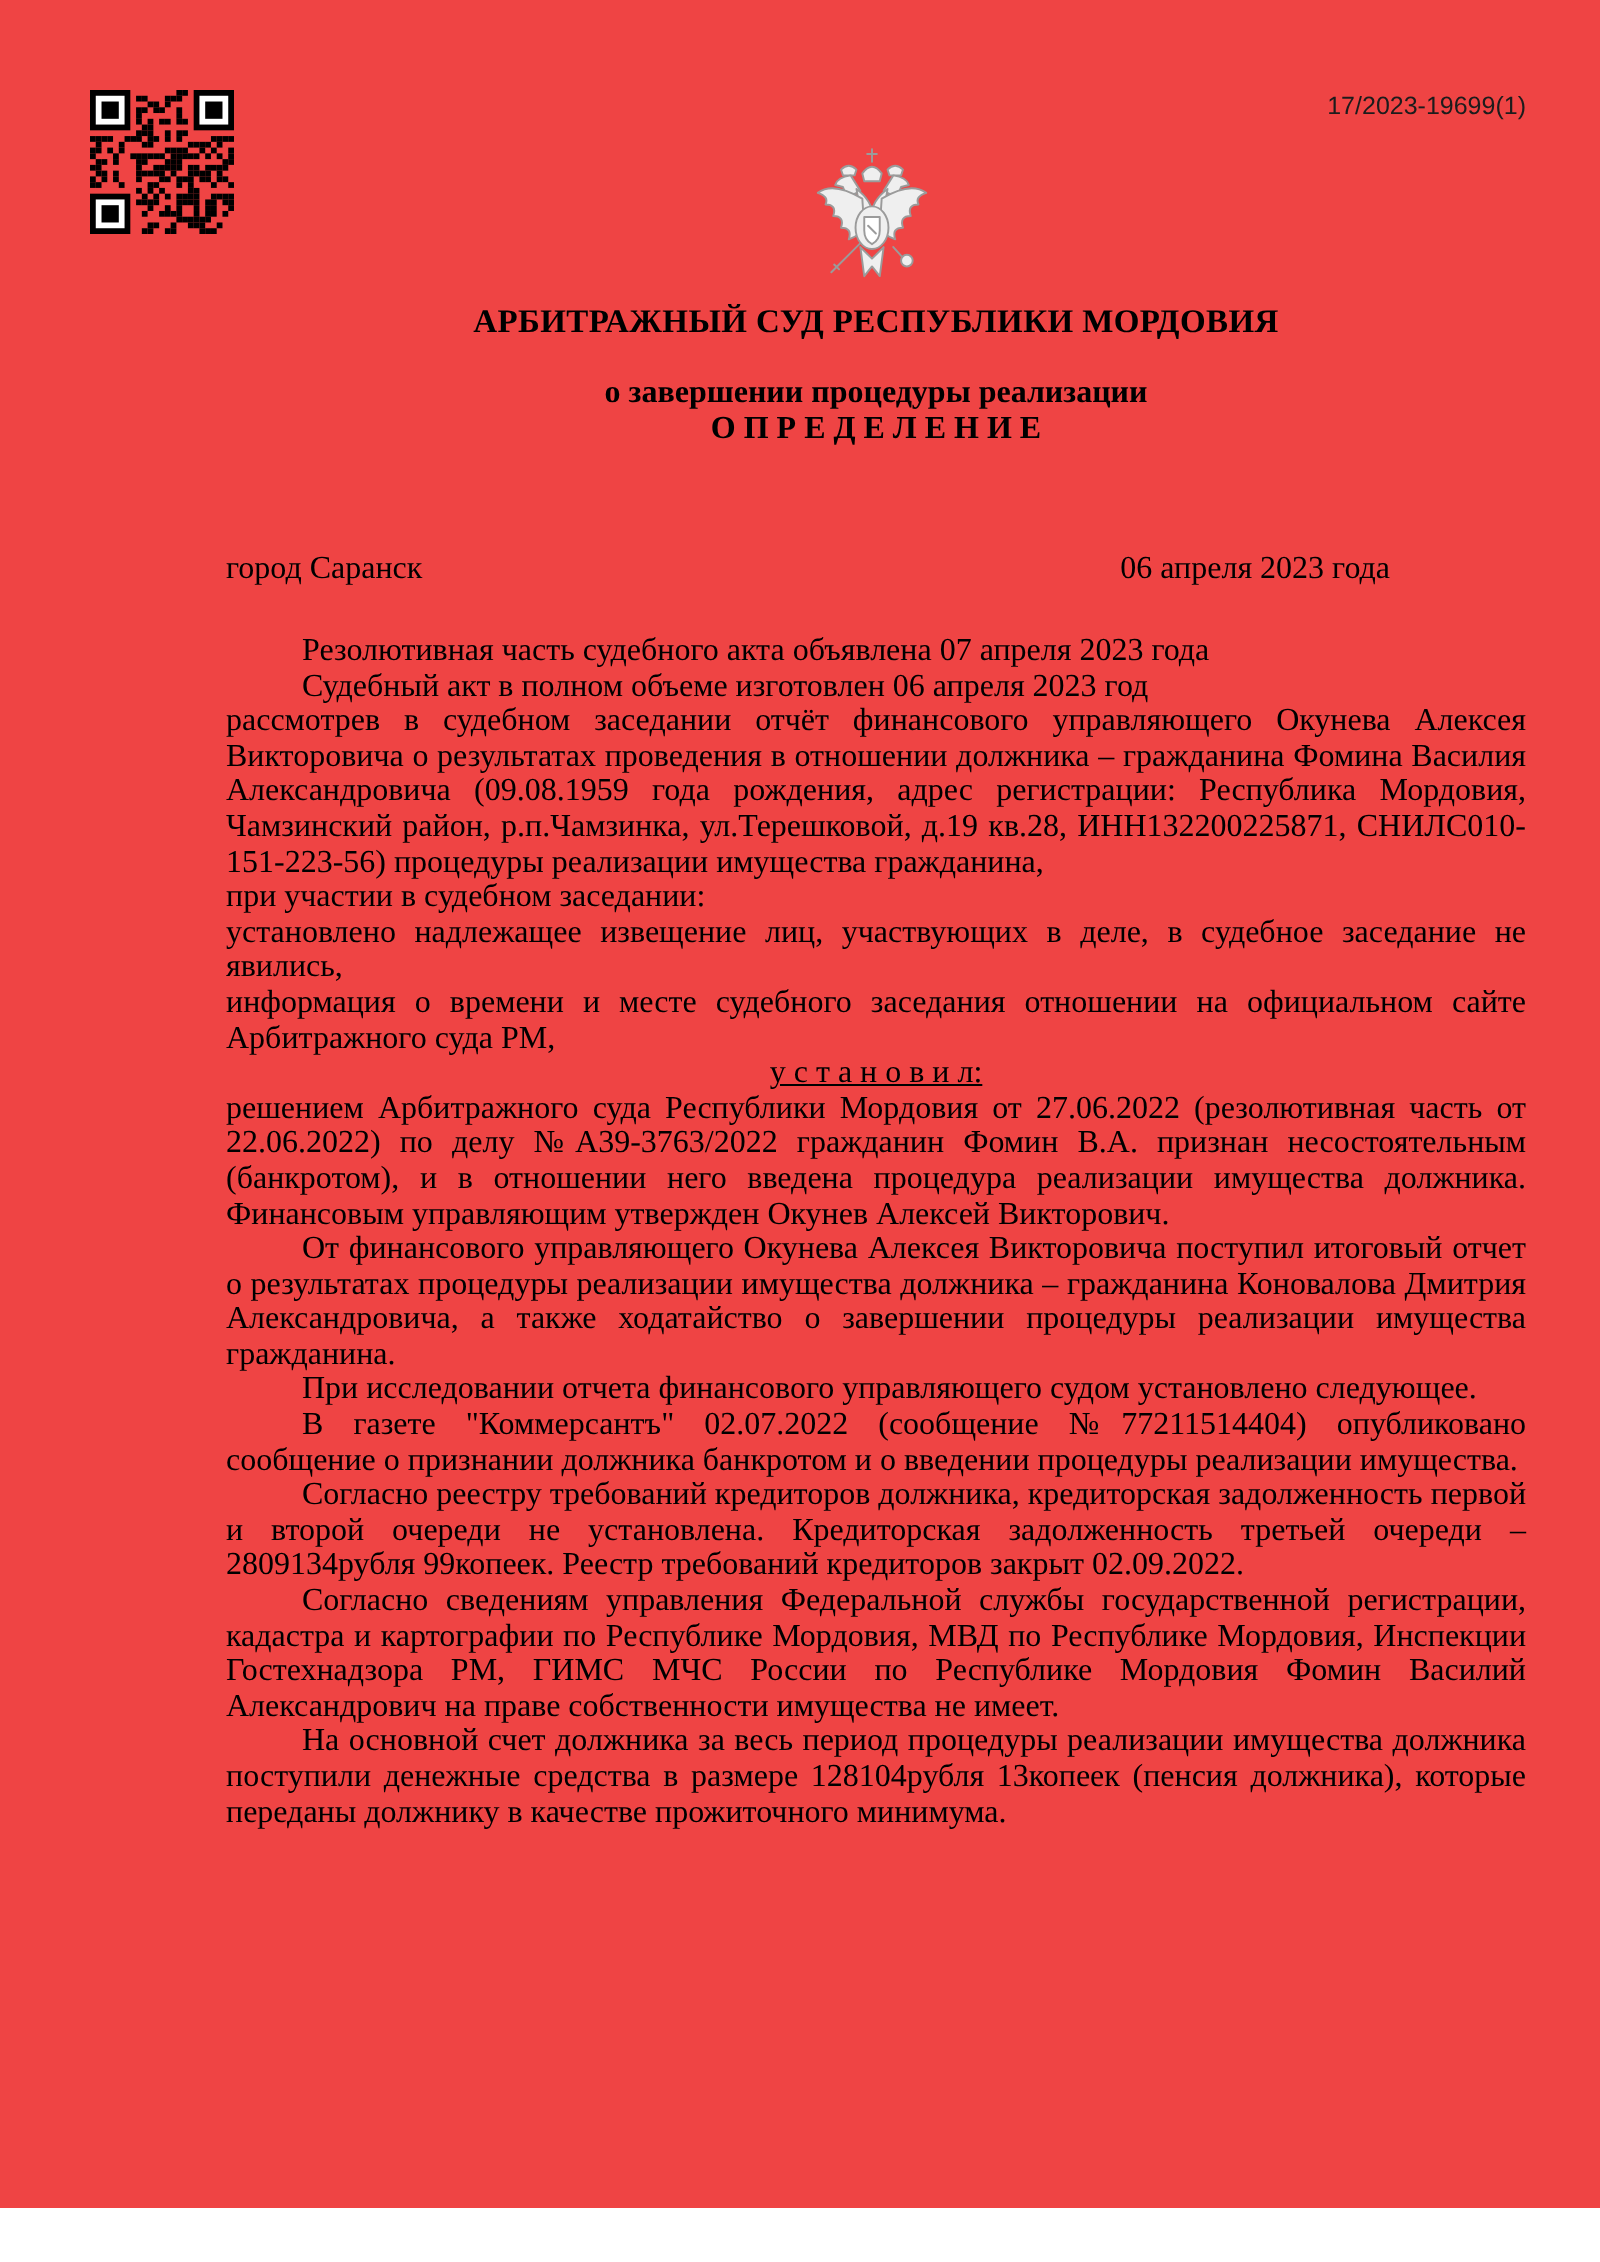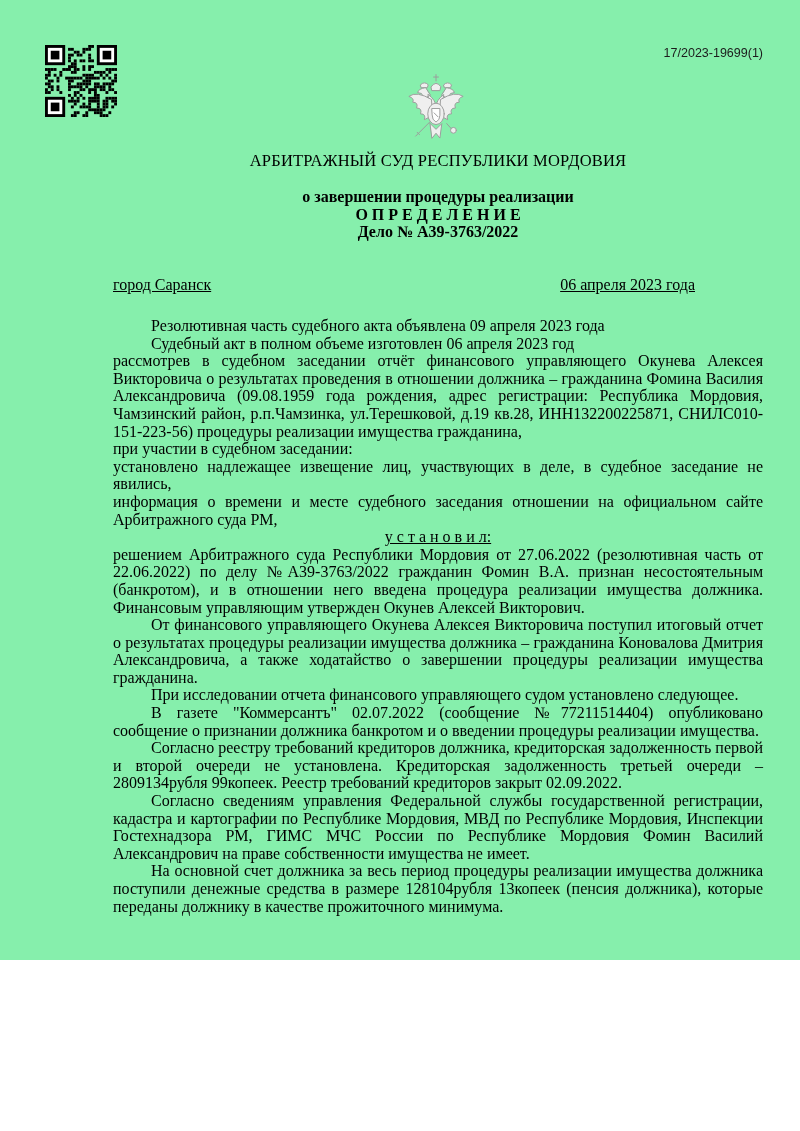--- a/index.html
+++ b/index.html
@@ -1,21 +1,21 @@
 <!DOCTYPE html>
 <html><head>
 <meta charset="utf-8">
 <style>
   * { margin: 0; padding: 0; box-sizing: border-box; }
   html, body { background: #ffffff; }
   .page {
     position: relative;
     width: 800px;
-    height: 960px;
-    background: #86efac;
+    height: 1104px;
+    background: #ef4444;
     font-family: "Liberation Serif", serif;
     color: #000000;
     overflow: hidden;
   }
   .qr {
     position: absolute;
     left: 45px;
     top: 44px;
     width: 72px;
     height: 74px;
@@ -36,21 +36,21 @@
     width: 62px;
     height: 74px;
   }
   .emblem svg { width: 100%; height: 100%; }
   .court-name {
     position: absolute;
     top: 151px;
     left: 113px;
     width: 650px;
     text-align: center;
-    font-weight: normal;
+    font-weight: bold;
     font-size: 16.5px;
     letter-spacing: 0.2px;
   }
   .heading {
     position: absolute;
     top: 188px;
     left: 113px;
     width: 650px;
     text-align: center;
     font-weight: bold;
@@ -58,21 +58,20 @@
     line-height: 17.6px;
   }
   .meta-row {
     position: absolute;
     top: 276px;
     left: 113px;
     width: 650px;
     font-size: 16px;
     display: flex;
     justify-content: space-between;
-    text-decoration: underline;
   }
   .meta-row .date { margin-right: 68px; }
   .content {
     position: absolute;
     top: 317px;
     left: 113px;
     width: 650px;
     font-size: 16px;
     line-height: 17.6px;
   }
@@ -346,30 +345,29 @@
         <line x1="30" y1="41" x2="34" y2="45"></line>
       </g>
     </svg>
   </div>
 
   <div class="court-name">АРБИТРАЖНЫЙ СУД РЕСПУБЛИКИ МОРДОВИЯ</div>
 
   <div class="heading">
     <div>о завершении процедуры реализации</div>
     <div>О П Р Е Д Е Л Е Н И Е</div>
-    <div>Дело № А39-3763/2022</div>
   </div>
 
   <div class="meta-row">
     <span class="city">город Саранск</span>
     <span class="date">06 апреля 2023 года</span>
   </div>
 
   <div class="content">
-    <p class="ind">Резолютивная часть судебного акта объявлена 09 апреля 2023 года</p>
+    <p class="ind">Резолютивная часть судебного акта объявлена 07 апреля 2023 года</p>
     <p class="ind">Судебный акт в полном объеме изготовлен 06 апреля 2023 год</p>
     <p class="just">рассмотрев в судебном заседании отчёт финансового управляющего Окунева Алексея Викторовича о результатах проведения в отношении должника – гражданина  Фомина Василия Александровича (09.08.1959 года рождения,  адрес регистрации: Республика Мордовия, Чамзинский район, р.п.Чамзинка, ул.Терешковой, д.19 кв.28, ИНН132200225871, СНИЛС010-151-223-56) процедуры реализации имущества гражданина,</p>
     <p>при участии в судебном заседании:</p>
     <p class="just">установлено надлежащее извещение лиц, участвующих в деле, в судебное заседание не явились,</p>
     <p class="just">информация о времени и месте судебного заседания отношении на официальном сайте Арбитражного суда РМ,</p>
     <p class="center">у с т а н о в и л:</p>
     <p class="just">решением Арбитражного суда Республики Мордовия от 27.06.2022 (резолютивная часть от 22.06.2022) по делу №А39-3763/2022 гражданин Фомин В.А. признан несостоятельным (банкротом), и в отношении него введена процедура реализации имущества должника. Финансовым управляющим утвержден Окунев Алексей Викторович.</p>
     <p class="just ind">От финансового управляющего Окунева Алексея Викторовича поступил итоговый отчет о результатах процедуры реализации имущества должника – гражданина Коновалова Дмитрия Александровича, а также ходатайство о завершении процедуры реализации имущества гражданина.</p>
     <p class="just ind">При исследовании отчета финансового управляющего судом установлено следующее.</p>
     <p class="just ind">В газете "Коммерсантъ" 02.07.2022 (сообщение №77211514404) опубликовано сообщение о признании должника банкротом и о введении процедуры реализации имущества.</p>

